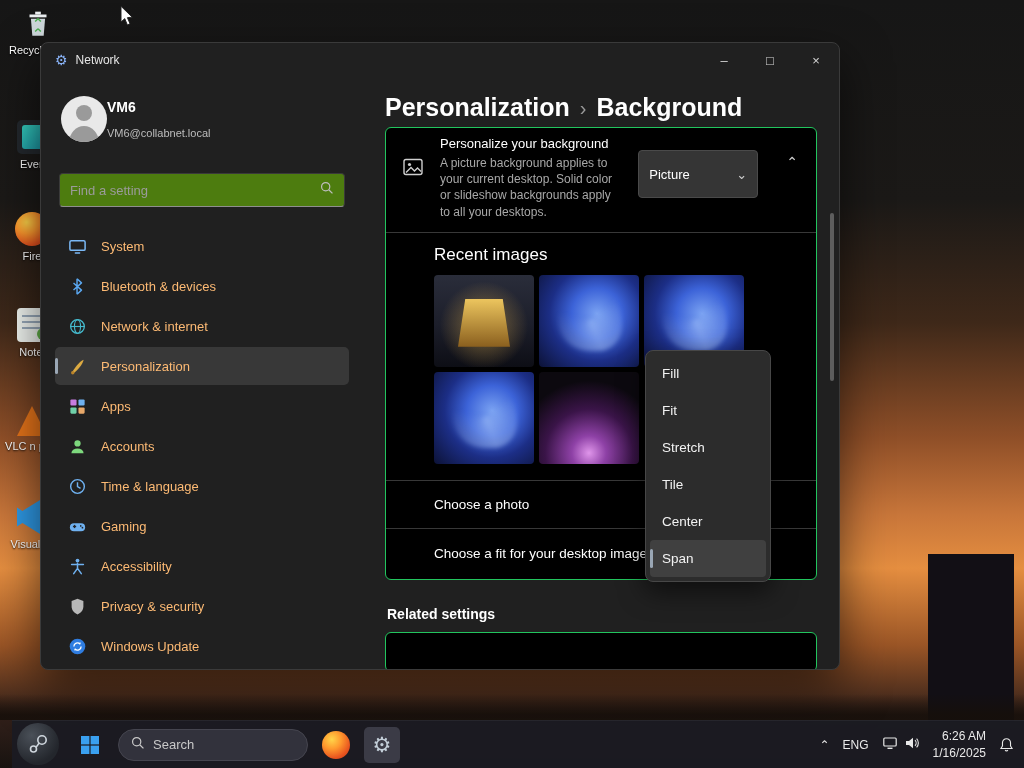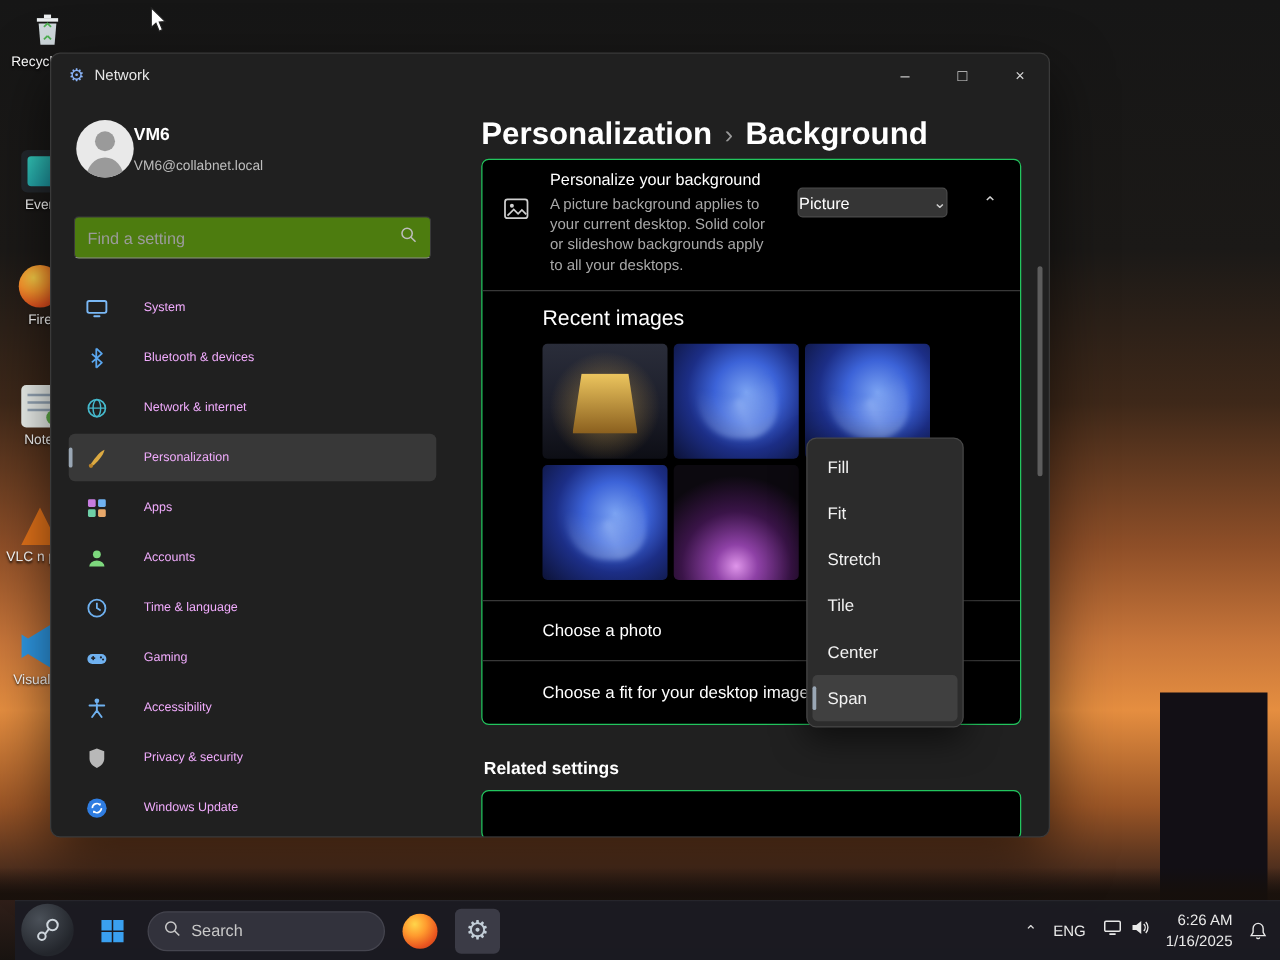--- a/index.html
+++ b/index.html
@@ -39,38 +39,38 @@
   .avatar{ width:46px; height:46px; border-radius:50%; background:#e9e9e9; position:relative; overflow:hidden; flex:0 0 46px;}
   .avatar::before{ content:""; position:absolute; width:16px; height:16px; border-radius:50%; background:#9a9a9a; left:15px; top:9px;}
   .avatar::after{ content:""; position:absolute; width:30px; height:17px; border-radius:50% 50% 0 0/100% 100% 0 0; background:#9a9a9a; left:8px; bottom:-1px;}
   .user-name{ font-size:14px; font-weight:700; color:#fff;}
   .user-email{ font-size:11px; color:#bdbdbd; margin-top:12px;}
   .search-box{ margin:26px 4px 0; height:34px; background:#4d7c0f; border:1px solid #3a3a3a; border-bottom:1px solid #8f8f8f;
     border-radius:4px; display:flex; align-items:center; padding:0 10px; gap:8px;}
   .search-box input{ flex:1; background:transparent; border:none; outline:none; color:#e0e0e0; font-size:13px; font-family:inherit;}
   .search-box input::placeholder{ color:#9b9b9b;}
   .nav{ margin-top:20px; display:flex; flex-direction:column; gap:2px;}
-  .nav-item{ height:38px; display:flex; align-items:center; gap:28px; padding:0 12px; border-radius:5px; color:#f0abfc; font-size:10px; position:relative;}
+  .nav-item{ height:38px; display:flex; align-items:center; gap:14px; padding:0 12px; border-radius:5px; color:#fdba74; font-size:13px; position:relative;}
   .nav-item.selected{ background:#383838;}
   .nav-item.selected::before{ content:""; position:absolute; left:0; top:11px; bottom:11px; width:3px; border-radius:2px; background:#9aa7b5;}
   .nicon{ width:20px; height:20px; flex:0 0 20px; display:grid; place-items:center;}
   .nicon svg{ width:19px; height:19px; display:block;}
 
   
   .content{ flex:1; position:relative; padding:0 22px; min-width:0;}
   .breadcrumb{ display:flex; align-items:center; gap:10px; margin:16px 0 5px; font-size:25px; font-weight:700; color:#fff;}
   .crumb-sep{ color:#9a9a9a; font-size:20px; font-weight:400; padding-top:2px;}
   .card{ background:#000000; border:1px solid #22c55e; border-radius:6px;}
   .row-header{ display:flex; align-items:flex-start; padding:6px 14px 12px 16px; gap:16px;}
   .pic-icon{ margin-top:22px; flex:0 0 22px;}
   .text-col{ flex:1; padding-top:2px;}
   .row-title{ font-size:13px; color:#fff; margin-bottom:4px;}
   .row-desc{ font-size:12px; color:#a8a8a8; line-height:1.35; max-width:215px;}
-  .type-dropdown{ width:120px; height:24px; margin-top:16px; background:#353535; border:1px solid #4a4a4a; border-radius:4px;
-    display:flex; align-items:center; justify-content:space-between; padding:0 0; color:#fff; font-size:13px;}
+  .type-dropdown{ width:120px; height:48px; margin-top:16px; background:#353535; border:1px solid #4a4a4a; border-radius:4px;
+    display:flex; align-items:center; justify-content:space-between; padding:0 10px; color:#fff; font-size:13px;}
   .chev{ color:#cfcfcf; font-size:13px;}
   .collapse-btn{ margin:20px 4px 0 12px; color:#d0d0d0; font-size:14px; background:none; border:none;}
   .recent{ border-top:1px solid #383838; padding:12px 16px 16px 48px;}
   .recent-label{ font-size:17px; color:#fff; margin-bottom:10px;}
   .thumb-grid{ display:grid; grid-template-columns:repeat(3,100px); gap:5px; width:max-content;}
   .thumb{ width:100px; height:92px; border-radius:4px; position:relative; overflow:hidden; border:none; padding:0;}
   .t-fox{ background:linear-gradient(180deg,#2a2d3a 0%,#1c1e2a 55%,#0d0e15 100%);}
   .t-fox::before{ content:""; position:absolute; inset:0; background:radial-gradient(circle at 50% 55%,rgba(232,182,80,.5),transparent 62%);}
   .t-fox::after{ content:""; position:absolute; left:24px; right:24px; top:24px; bottom:20px; background:linear-gradient(180deg,#ecc55e,#8a5f1e); clip-path:polygon(14% 0,86% 0,100% 100%,0 100%);}
   .t-bloom{ background:radial-gradient(circle at 58% 42%,#7aa2f2 0%,#3c63d8 32%,#1c2e86 60%,#0c1236 100%);}

